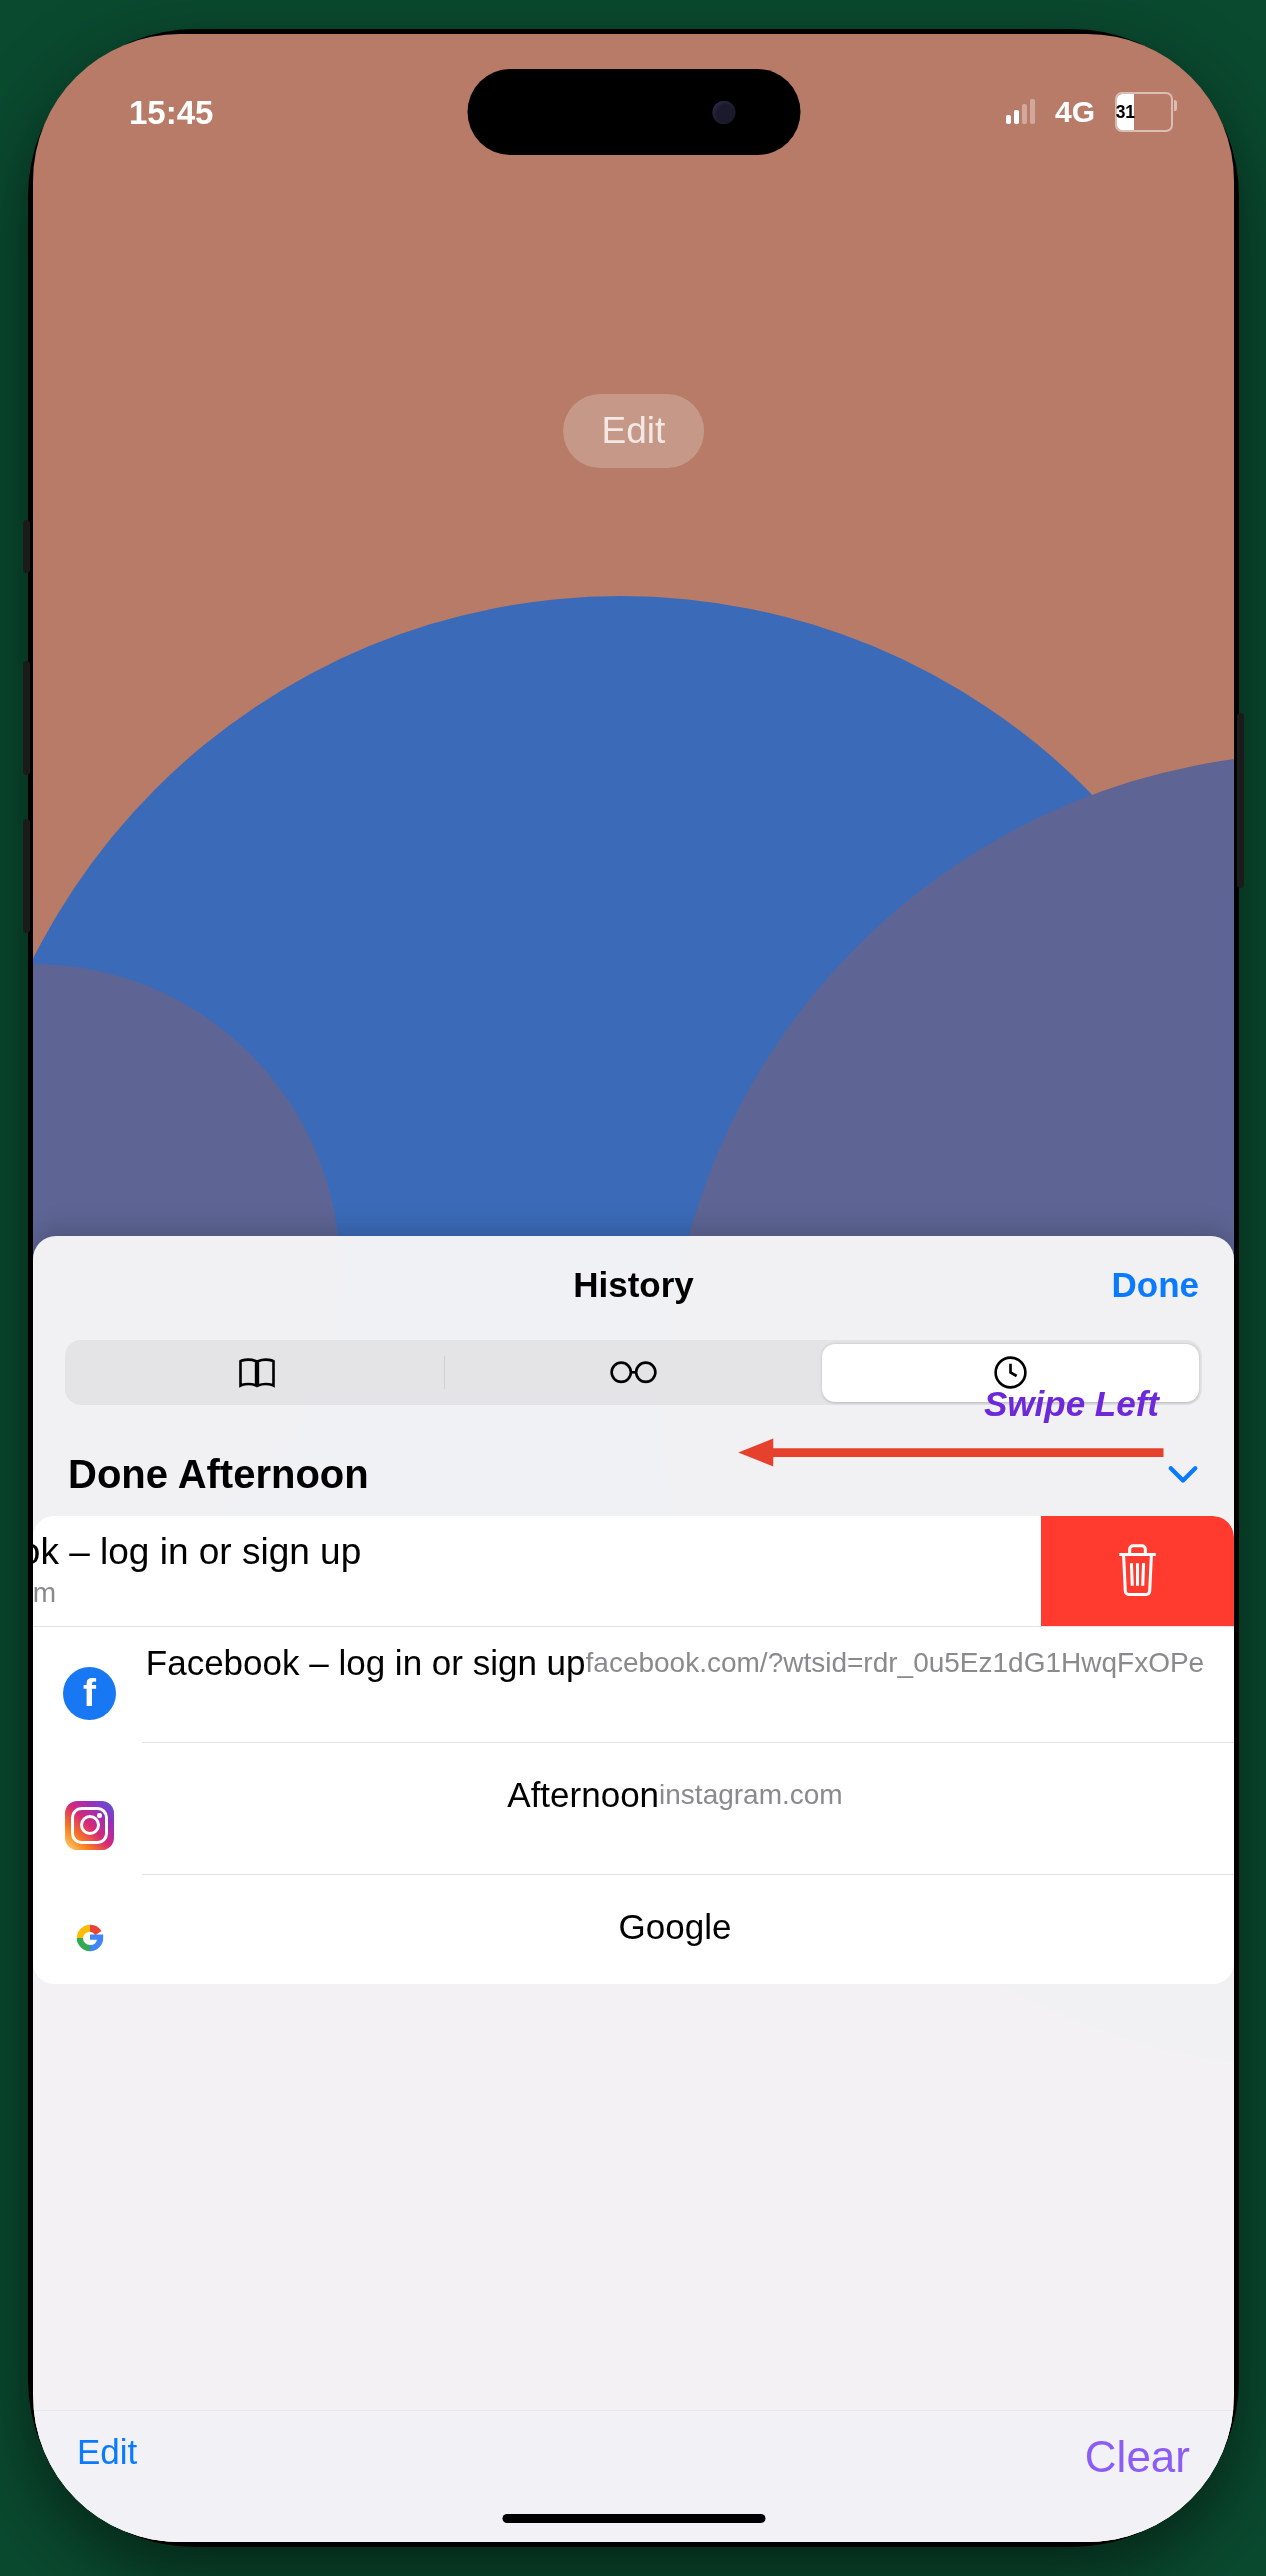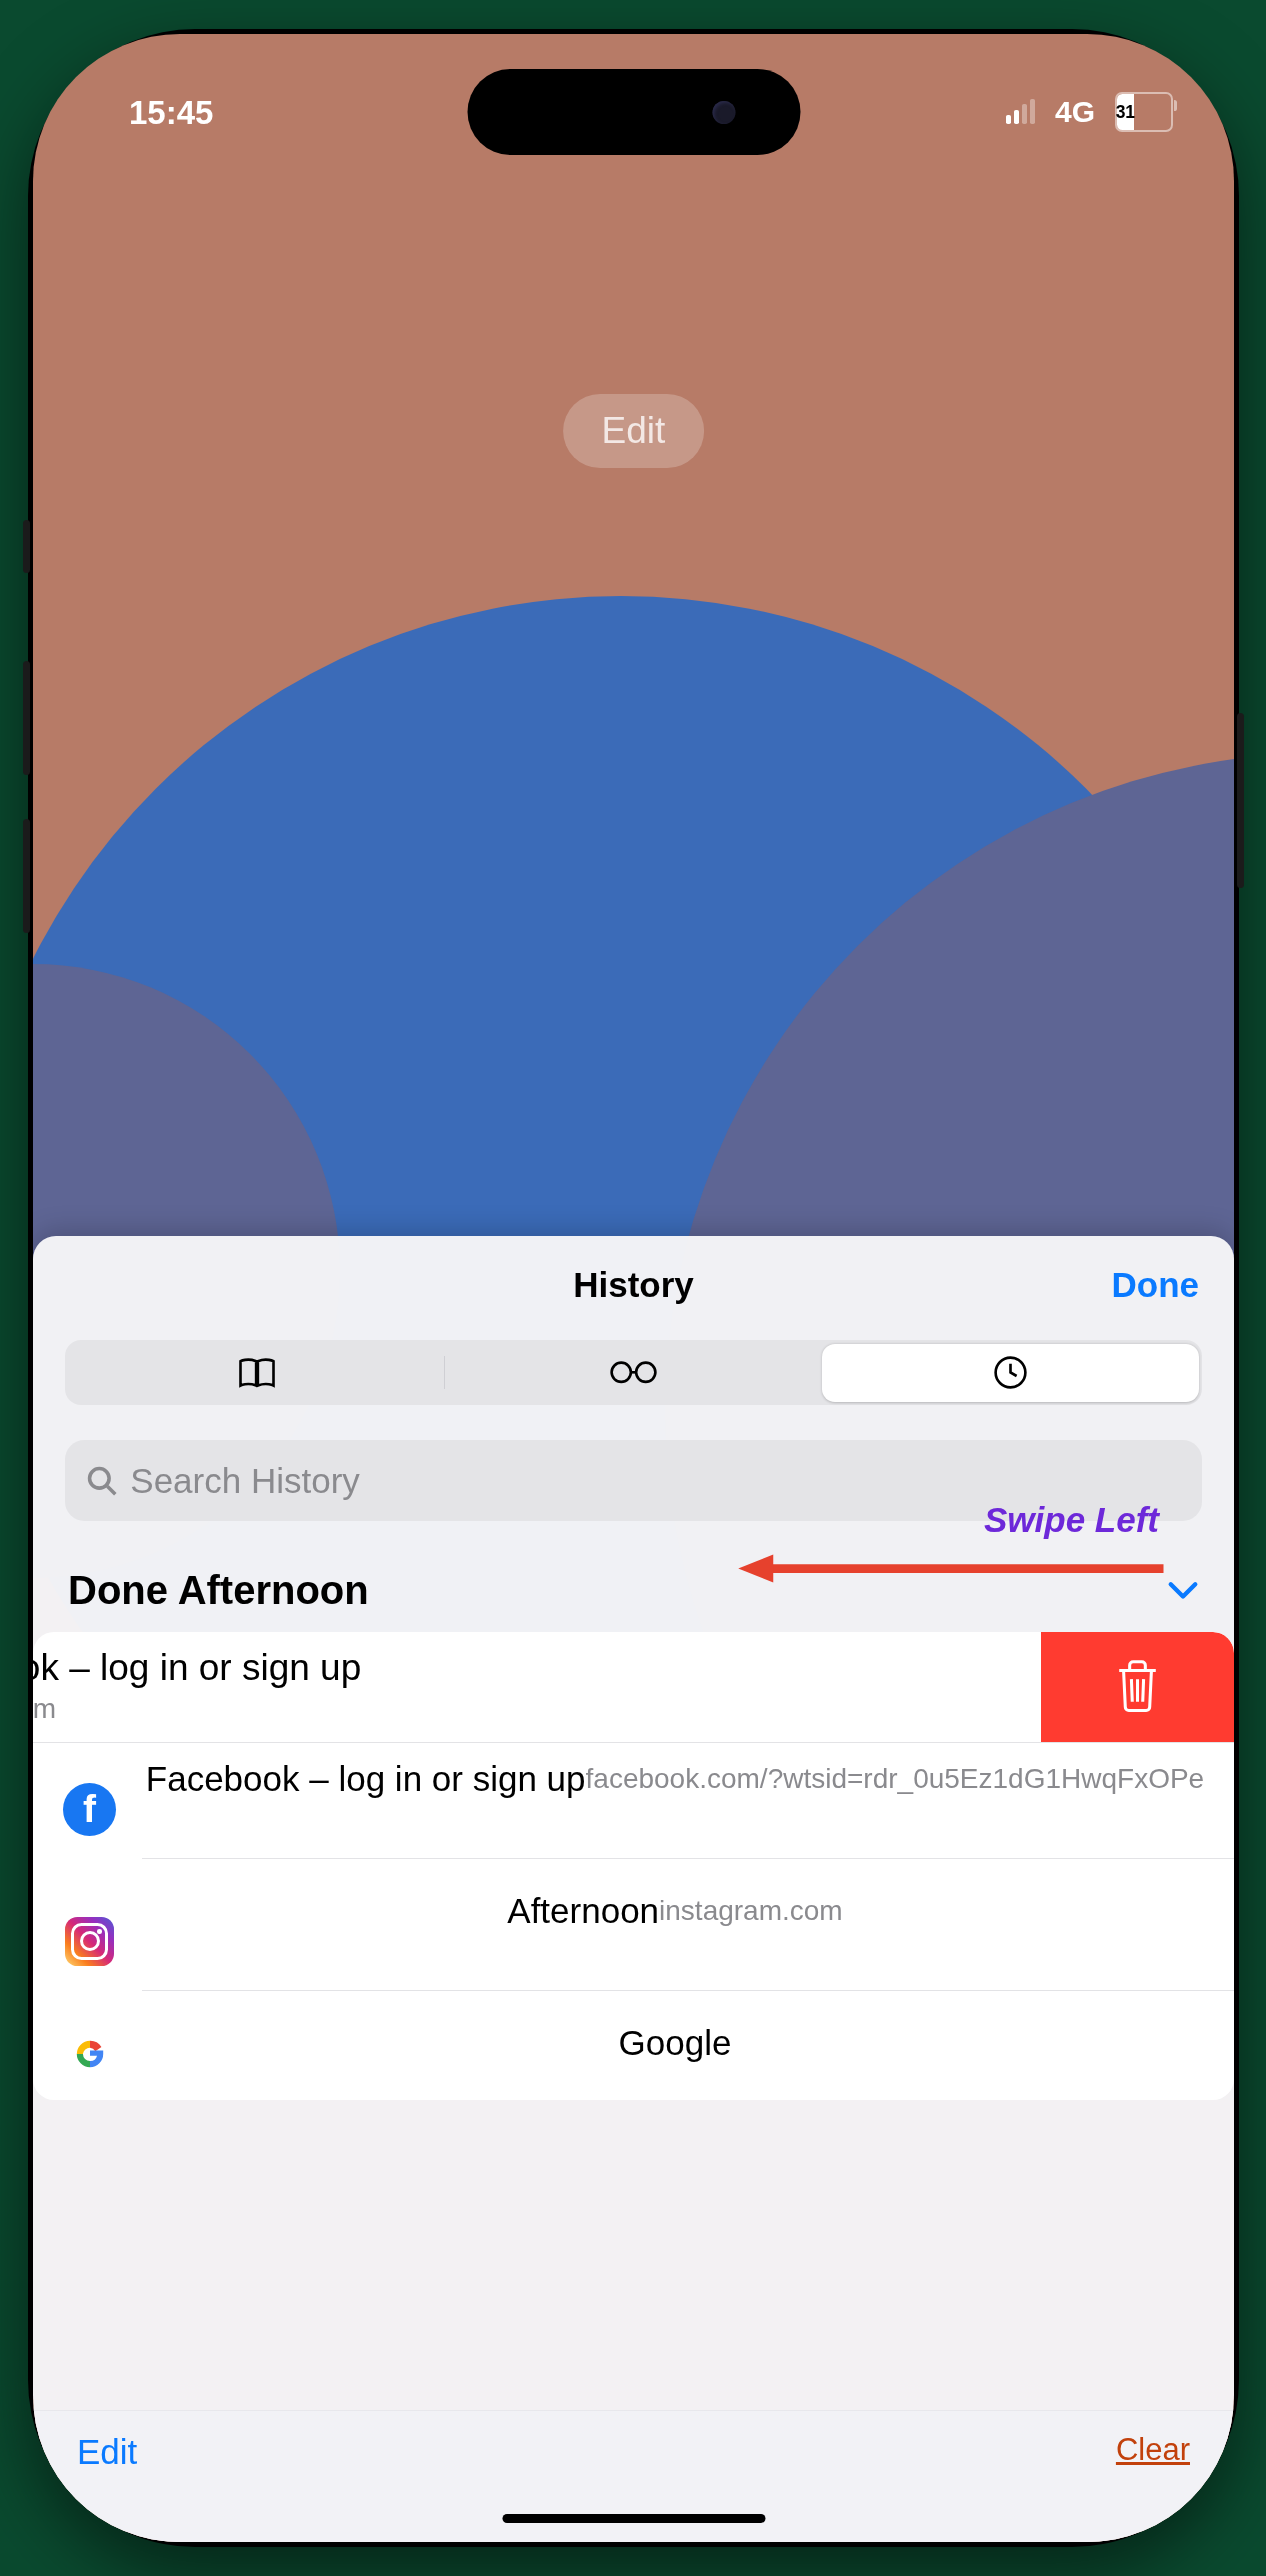--- a/index.html
+++ b/index.html
@@ -81,21 +81,21 @@
   
   .swiperow { height:111px; display:flex; align-items:stretch; position:relative; border-bottom:0.9px solid #e3e3e6; }
   .swiperow .content { flex:1; display:flex; flex-direction:column; justify-content:center; padding-left:0; transform:translateX(-114px); overflow:hidden; }
   .swiperow .ttl { font-size:37px; }
   .swiperow .sub { font-size:28px; }
   .delbtn { width:193px; background:#ff3b30; display:flex; align-items:center; justify-content:center; border-top-right-radius:21px; }
   .delbtn svg { stroke:#fff; stroke-width:3.5; fill:none; }
   
   .bottombar { margin-top:auto; height:132px; display:flex; align-items:flex-start; justify-content:space-between; padding:21px 44px 0; border-top:0.9px solid rgba(0,0,0,0.04); background:#f2f2f6; }
   .bottombar .l { color:#0a7aff; font-size:35px; }
-  .bottombar .r { color:#c2410c; font-size:31px;text-decoration:underline; }
+  .bottombar .r { color:#8b5cf6; font-size:44px; }
   .homebar { position:absolute; bottom:19.3px; left:50%; transform:translateX(-50%); width:263px; height:8.8px; background:#000; border-radius:8.8px; z-index:40; }
   
   .arrow-label { position:absolute; color:#6d28d9; font-size:35px; font-style:italic; font-weight:600; }
   .arrow-svg { position:absolute; }
   .fb-circle { width:53px; height:53px; border-radius:50%; background:#1877f2; display:flex; align-items:center; justify-content:center; color:#fff; font-weight:800; font-family:Arial; font-size:39px; }
   .ig-box { width:49px; height:49px; border-radius:12.3px; background:linear-gradient(45deg,#feda75,#fa7e1e,#d62976,#962fbf,#4f5bd5); display:flex; align-items:center; justify-content:center; }
   .ig-inner { width:37px; height:37px; border:3.5px solid #fff; border-radius:10.5px; display:flex; align-items:center; justify-content:center; position:relative; }
   .ig-inner::before { content:""; width:14px; height:14px; border:3.5px solid #fff; border-radius:50%; }
   .ig-inner::after { content:""; position:absolute; top:3.5px; right:3.5px; width:4.4px; height:4.4px; background:#fff; border-radius:50%; }
 </style>
@@ -152,27 +152,20 @@
           </svg>
         </div>
         <div class="opt sel">
           <svg class="segicon" width="35" height="35" viewBox="0 0 40 40">
             <circle cx="20" cy="20" r="17"></circle>
               <path d="M20 10 L20 20 L27 24"></path>
           </svg>
         </div>
       </div>
 
-      <div class="searchbar">
-        <svg width="32" height="32" viewBox="0 0 36 36">
-          <circle cx="15" cy="15" r="11"></circle>
-            <path d="M24 24 L33 33"></path>
-        </svg>
-        <span class="placeholder">Search History</span>
-      </div>
 
       <div class="section-head" style="position:relative;">
         <span class="section-title">Done Afternoon</span>
         <span class="chevron">
           <svg width="32" height="21" viewBox="0 0 36 24">
               <path d="M4 6 L18 20 L32 6" stroke="#0a7aff" stroke-width="5" fill="none" stroke-linecap="round" stroke-linejoin="round"></path>
             </svg>
         </span>
 
         <span class="arrow-label" style="right:75px; top:-21px;">Swipe Left</span>

